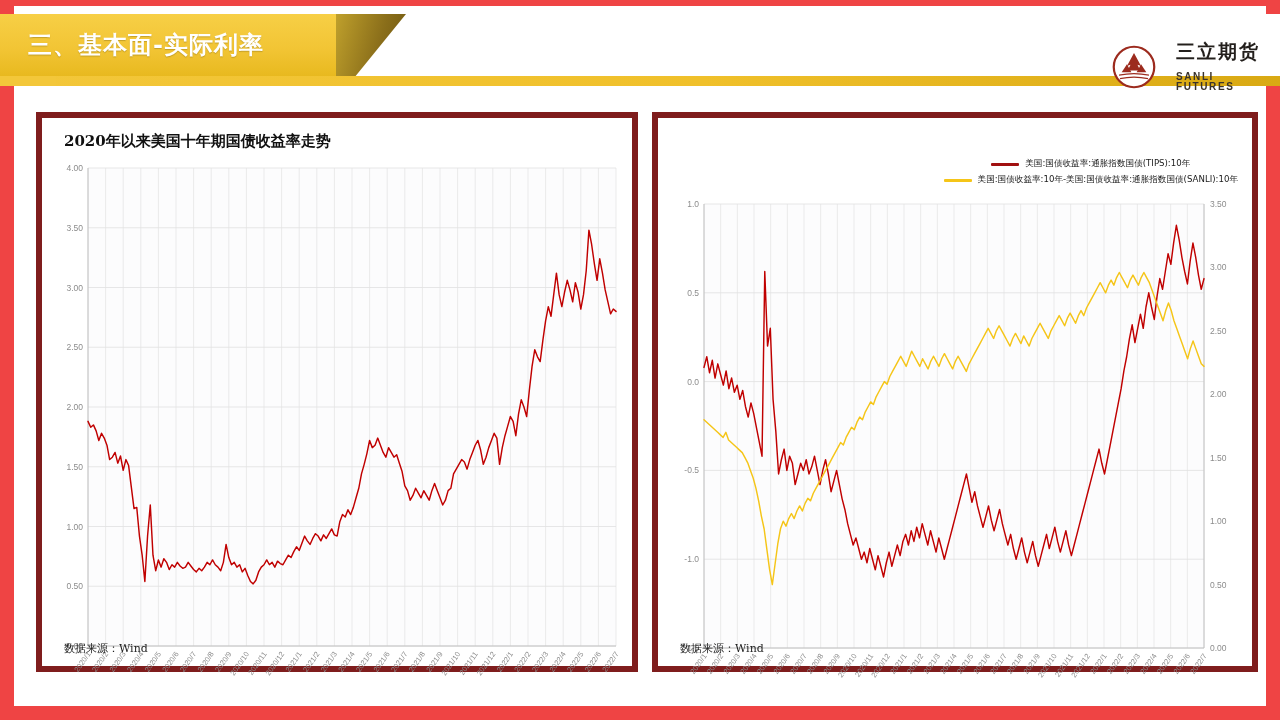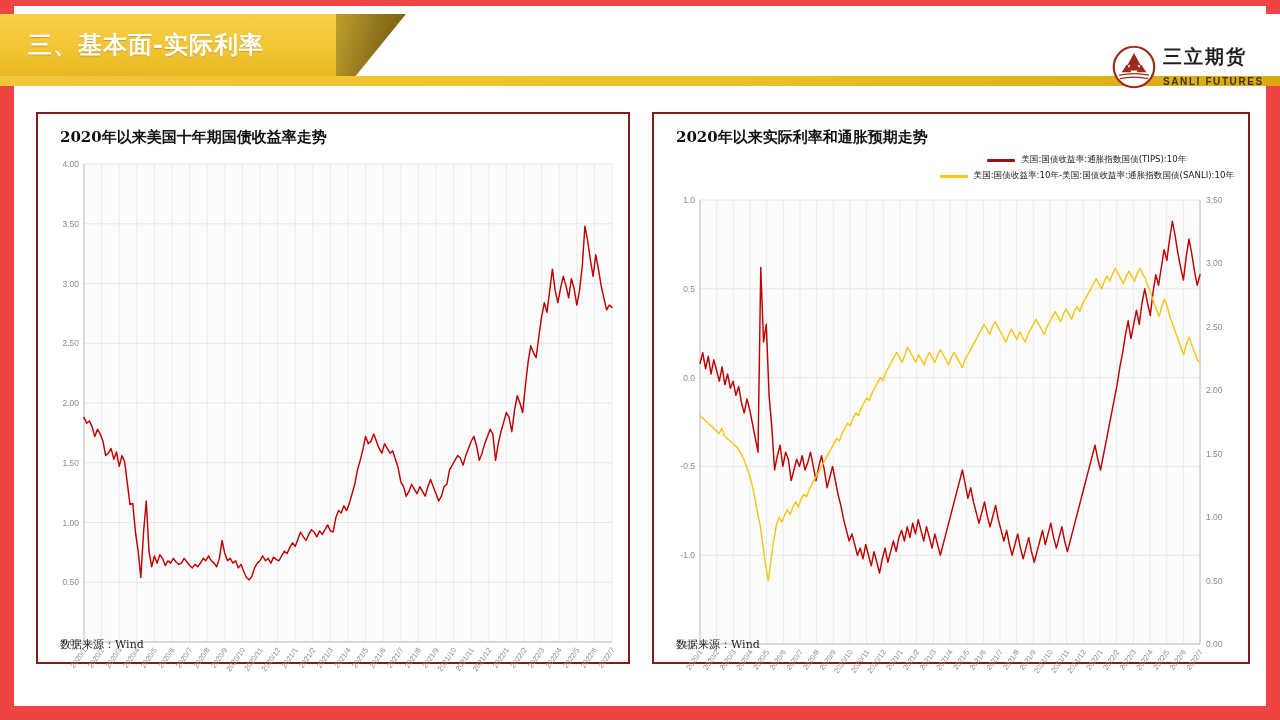--- a/index.html
+++ b/index.html
@@ -40,27 +40,27 @@
     text-shadow:0 1px 1px rgba(140,110,20,.45);
     white-space:nowrap;
   }
   .hdr-caption{
     position:absolute;left:360px;top:0;width:745px;height:62px;
     display:flex;align-items:center;justify-content:center;
     font-family:"DejaVu Serif","Liberation Serif",serif;
     font-weight:bold;font-size:22px;color:#1a1a1a;letter-spacing:.5px;
     white-space:nowrap;
   }
-  .logo{position:absolute;left:1112px;top:30px;width:152px;height:46px;display:flex;align-items:center;gap:7px;}
+  .logo{position:absolute;left:1112px;top:30px;width:152px;height:46px;display:flex;align-items:center;gap:20px;}
   .logo-mark{width:44px;height:44px;flex:0 0 44px;}
   .logo-txt{display:flex;flex-direction:column;justify-content:center;line-height:1;}
   .logo-cn{font-family:"DejaVu Sans","Liberation Sans",sans-serif;font-weight:bold;font-size:19px;color:#231f1c;letter-spacing:2px;}
   .logo-en{font-family:"Liberation Sans",sans-serif;font-weight:bold;font-size:10px;color:#3a332c;letter-spacing:1.6px;margin-top:11px;}
   
-  .panel{position:absolute;background:#ffffff;border:2px solid #7f1d1d;}
+  .panel{position:absolute;background:#ffffff;border:6px solid #7f1d1d;}
   .panel-left{left:36px;top:112px;width:590px;height:548px;}
   .panel-right{left:652px;top:112px;width:594px;height:548px;}
   .chart-title{
     position:absolute;left:22px;top:14px;
     font-family:"DejaVu Serif","Liberation Serif",serif;
     font-weight:bold;font-size:15px;color:#111;white-space:nowrap;
   }
   .src{
     position:absolute;left:22px;bottom:10px;
     font-family:"DejaVu Serif","Liberation Serif",serif;
@@ -201,21 +201,20 @@
           <text x="0" y="0" class="xtick" text-anchor="end" transform="translate(567,494) rotate(-55)">2022/7</text>
           <line x1="36" y1="486" x2="564" y2="486" class="axisline"></line>
           <line x1="36" y1="8" x2="36" y2="486" class="axisline"></line>
           <path d="M36.00 261.34 L38.71 267.31 L41.42 264.92 L44.12 270.90 L46.83 280.46 L49.54 273.29 L52.25 278.07 L54.95 285.24 L57.66 299.58 L60.37 297.19 L63.08 292.41 L65.78 303.16 L68.49 296.00 L71.20 310.34 L73.91 299.58 L76.62 305.56 L79.32 327.06 L82.03 348.58 L84.74 347.38 L87.45 376.06 L90.15 395.18 L92.86 421.47 L95.57 376.06 L98.28 344.99 L100.98 395.18 L103.69 410.72 L106.40 399.96 L109.11 407.13 L111.82 398.76 L114.52 402.35 L117.23 409.52 L119.94 404.74 L122.65 407.13 L125.35 402.35 L128.06 405.94 L130.77 408.32 L133.48 407.13 L136.18 402.35 L138.89 405.94 L141.60 409.52 L144.31 411.91 L147.02 408.32 L149.72 410.72 L152.43 407.13 L155.14 402.35 L157.85 404.74 L160.55 399.96 L163.26 404.74 L165.97 407.13 L168.68 410.72 L171.38 402.35 L174.09 384.43 L176.80 397.57 L179.51 404.74 L182.22 402.35 L184.92 407.13 L187.63 404.74 L190.34 411.91 L193.05 408.32 L195.75 415.50 L198.46 421.47 L201.17 423.86 L203.88 420.27 L206.58 411.91 L209.29 407.13 L212.00 404.74 L214.71 399.96 L217.42 404.74 L220.12 402.35 L222.83 407.13 L225.54 401.15 L228.25 403.55 L230.95 404.74 L233.66 399.96 L236.37 395.18 L239.08 397.57 L241.78 391.60 L244.49 386.81 L247.20 390.40 L249.91 383.23 L252.62 376.06 L255.32 380.84 L258.03 384.43 L260.74 378.45 L263.45 373.67 L266.15 376.06 L268.86 380.84 L271.57 374.87 L274.28 378.45 L276.98 373.67 L279.69 368.89 L282.40 374.87 L285.11 376.06 L287.82 361.72 L290.52 354.55 L293.23 356.94 L295.94 349.77 L298.65 354.55 L301.35 347.38 L304.06 337.82 L306.77 328.26 L309.48 313.92 L312.18 304.36 L314.89 293.61 L317.60 280.46 L320.31 287.63 L323.02 285.24 L325.72 278.07 L328.43 285.24 L331.14 292.41 L333.85 297.19 L336.55 287.63 L339.26 292.41 L341.97 297.19 L344.68 294.80 L347.38 303.16 L350.09 311.53 L352.80 325.87 L355.51 330.65 L358.22 340.21 L360.92 335.43 L363.63 328.26 L366.34 333.04 L369.05 337.82 L371.75 330.65 L374.46 335.43 L377.17 340.21 L379.88 330.65 L382.58 323.48 L385.29 330.65 L388.00 337.82 L390.71 344.99 L393.42 340.21 L396.12 330.65 L398.83 328.26 L401.54 313.92 L404.25 309.14 L406.95 304.36 L409.66 299.58 L412.37 301.97 L415.08 309.14 L417.78 299.58 L420.49 292.41 L423.20 285.24 L425.91 280.46 L428.62 290.02 L431.32 304.36 L434.03 297.19 L436.74 287.63 L439.45 280.46 L442.15 273.29 L444.86 278.07 L447.57 304.36 L450.28 287.63 L452.98 275.68 L455.69 266.12 L458.40 256.56 L461.11 261.34 L463.82 275.68 L466.52 254.17 L469.23 239.83 L471.94 247.00 L474.65 256.56 L477.35 230.27 L480.06 206.37 L482.77 189.64 L485.48 196.81 L488.18 201.59 L490.89 180.08 L493.60 160.96 L496.31 146.62 L499.02 156.18 L501.72 134.67 L504.43 113.16 L507.14 134.67 L509.85 146.62 L512.55 132.28 L515.26 120.33 L517.97 129.89 L520.68 141.84 L523.38 122.72 L526.09 132.28 L528.80 149.01 L531.51 134.67 L534.22 110.77 L536.92 70.14 L539.63 84.48 L542.34 103.60 L545.05 120.33 L547.75 98.82 L550.46 113.16 L553.17 129.89 L555.88 141.84 L558.58 153.79 L561.29 149.01 L564.00 151.40" class="series-red"></path>
         </svg>
       </div>
     <div class="src">数据来源：Wind</div>
   </div>
 
   <div class="panel panel-right">
-    <div class="chart-title">2020年以来实际利率和通胀预期走势</div>
     <div class="legend" id="legend-right">
         <div class="lg-row">
           <span class="lg-swatch" style="background: rgb(161, 16, 16);"></span>
           <span class="lg-label">美国:国债收益率:通胀指数国债(TIPS):10年</span>
         </div>
         <div class="lg-row">
           <span class="lg-swatch" style="background: rgb(245, 197, 24);"></span>
           <span class="lg-label">美国:国债收益率:10年-美国:国债收益率:通胀指数国债(SANLI):10年</span>
         </div>
       </div>

